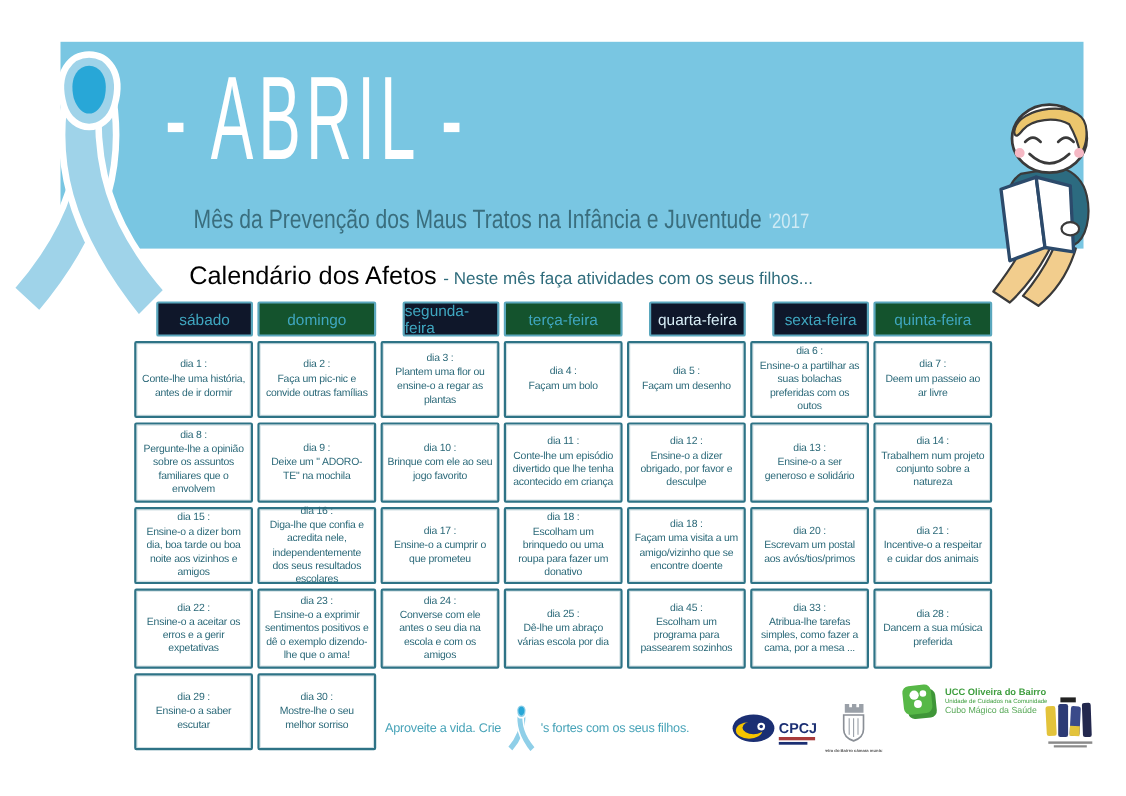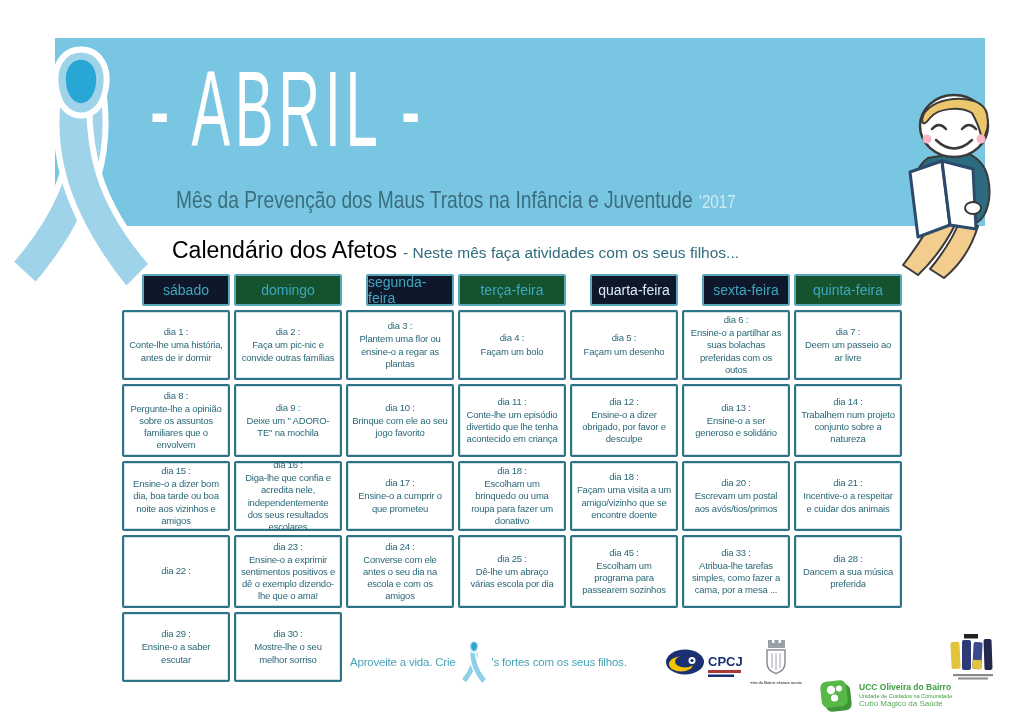--- a/index.html
+++ b/index.html
@@ -38,21 +38,21 @@
         box-shadow:inset 0 0 0 1px rgba(46,115,134,.22);letter-spacing:-0.2px;}
   .cell .day{margin-bottom:1px;}
 
   
   .footer-msg{position:absolute;left:350px;top:632px;height:60px;display:flex;align-items:center;
               color:#47a3b8;font-size:11.5px;letter-spacing:-0.2px;white-space:nowrap;}
   .footer-msg svg{margin:0 3px;}
   .logo{position:absolute;}
   .logo-cpcj{left:664px;top:646px;}
   .logo-arms{left:750px;top:636px;}
-  .logo-ucc{left:818px;top:676px;display:flex;align-items:center;gap:5px;}
+  .logo-ucc{left:818px;top:618px;display:flex;align-items:center;gap:5px;}
   .ucc-text{display:flex;flex-direction:column;line-height:1.15;}
   .ucc-l1{font-size:8.5px;font-weight:bold;color:#3f9e3f;}
   .ucc-l2{font-size:5.5px;color:#3f9e3f;}
   .ucc-l3{font-size:8px;color:#57a857;}
   .logo-bars{left:946px;top:632px;}
 </style>
 </head>
 <body>
 
 <div class="page">
@@ -182,20 +182,21 @@
         <div class="day">dia 20 :</div>
         <div class="act">Escrevam um postal aos avós/tios/primos</div>
       </div>
     <div class="cell">
         <div class="day">dia 21 :</div>
         <div class="act">Incentive-o a respeitar e cuidar dos animais</div>
       </div>
 
     <div class="cell">
         <div class="day">dia 22 :</div>
+        <div class="act">Ensine-o a aceitar os erros e a gerir expetativas</div>
       </div>
     <div class="cell">
         <div class="day">dia 23 :</div>
         <div class="act">Ensine-o a exprimir sentimentos positivos e dê o exemplo dizendo-lhe que o ama!</div>
       </div>
     <div class="cell">
         <div class="day">dia 24 :</div>
         <div class="act">Converse com ele antes o seu dia na escola e com os amigos</div>
       </div>
     <div class="cell">

